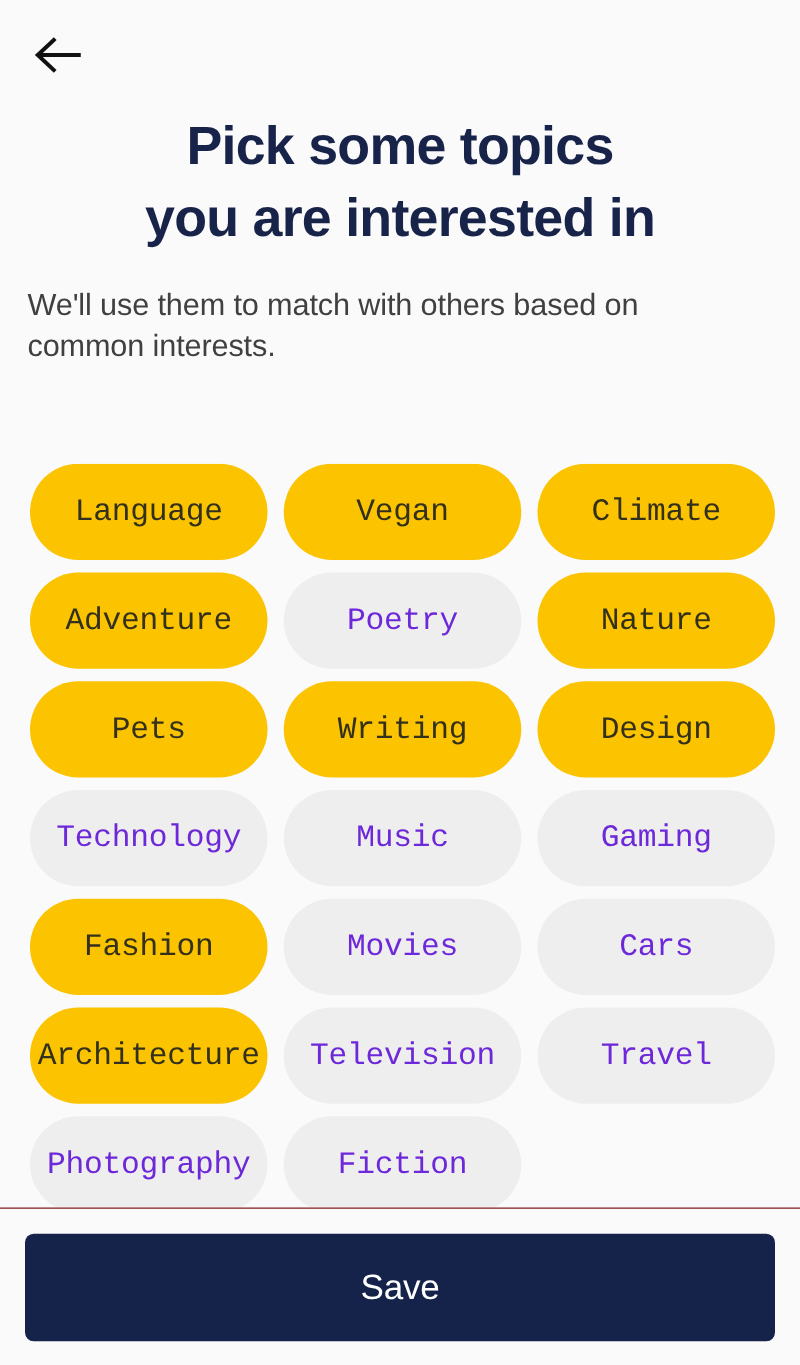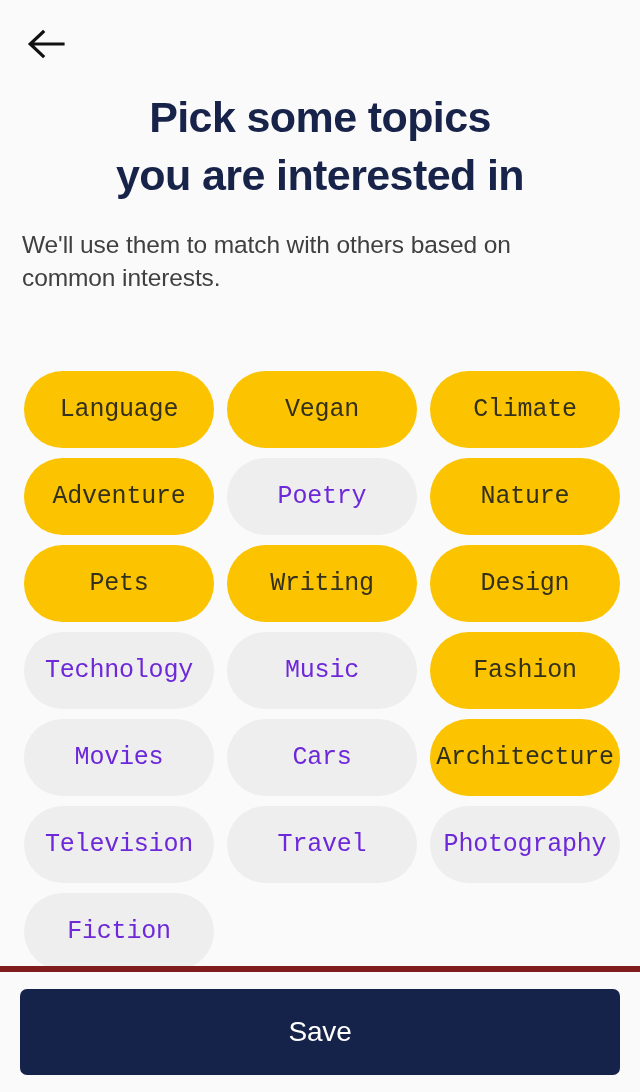--- a/index.html
+++ b/index.html
@@ -103,21 +103,21 @@
   }
 
   
   .bottom-bar {
     position:absolute;
     left:0;
     bottom:0;
     width:640px;
     height:126px;
     background:#fafafa;
-    border-top:6px solid #7f1d1d;
+    border-top:1px solid #7f1d1d;
     display:flex;
     align-items:center;
     justify-content:center;
   }
 
   .save-button {
     width:600px;
     height:86px;
     background:#15234a;
     color:#ffffff;
@@ -158,20 +158,21 @@
       <button class="chip selected">Vegan</button>
       <button class="chip selected">Climate</button>
       <button class="chip selected">Adventure</button>
       <button class="chip unselected">Poetry</button>
       <button class="chip selected">Nature</button>
       <button class="chip selected">Pets</button>
       <button class="chip selected">Writing</button>
       <button class="chip selected">Design</button>
       <button class="chip unselected">Technology</button>
       <button class="chip unselected">Music</button>
+      <button class="chip unselected">Gaming</button>
       <button class="chip selected">Fashion</button>
       <button class="chip unselected">Movies</button>
       <button class="chip unselected">Cars</button>
       <button class="chip selected">Architecture</button>
       <button class="chip unselected">Television</button>
       <button class="chip unselected">Travel</button>
       <button class="chip unselected">Photography</button>
       <button class="chip unselected">Fiction</button>
     </div>
 </div>

